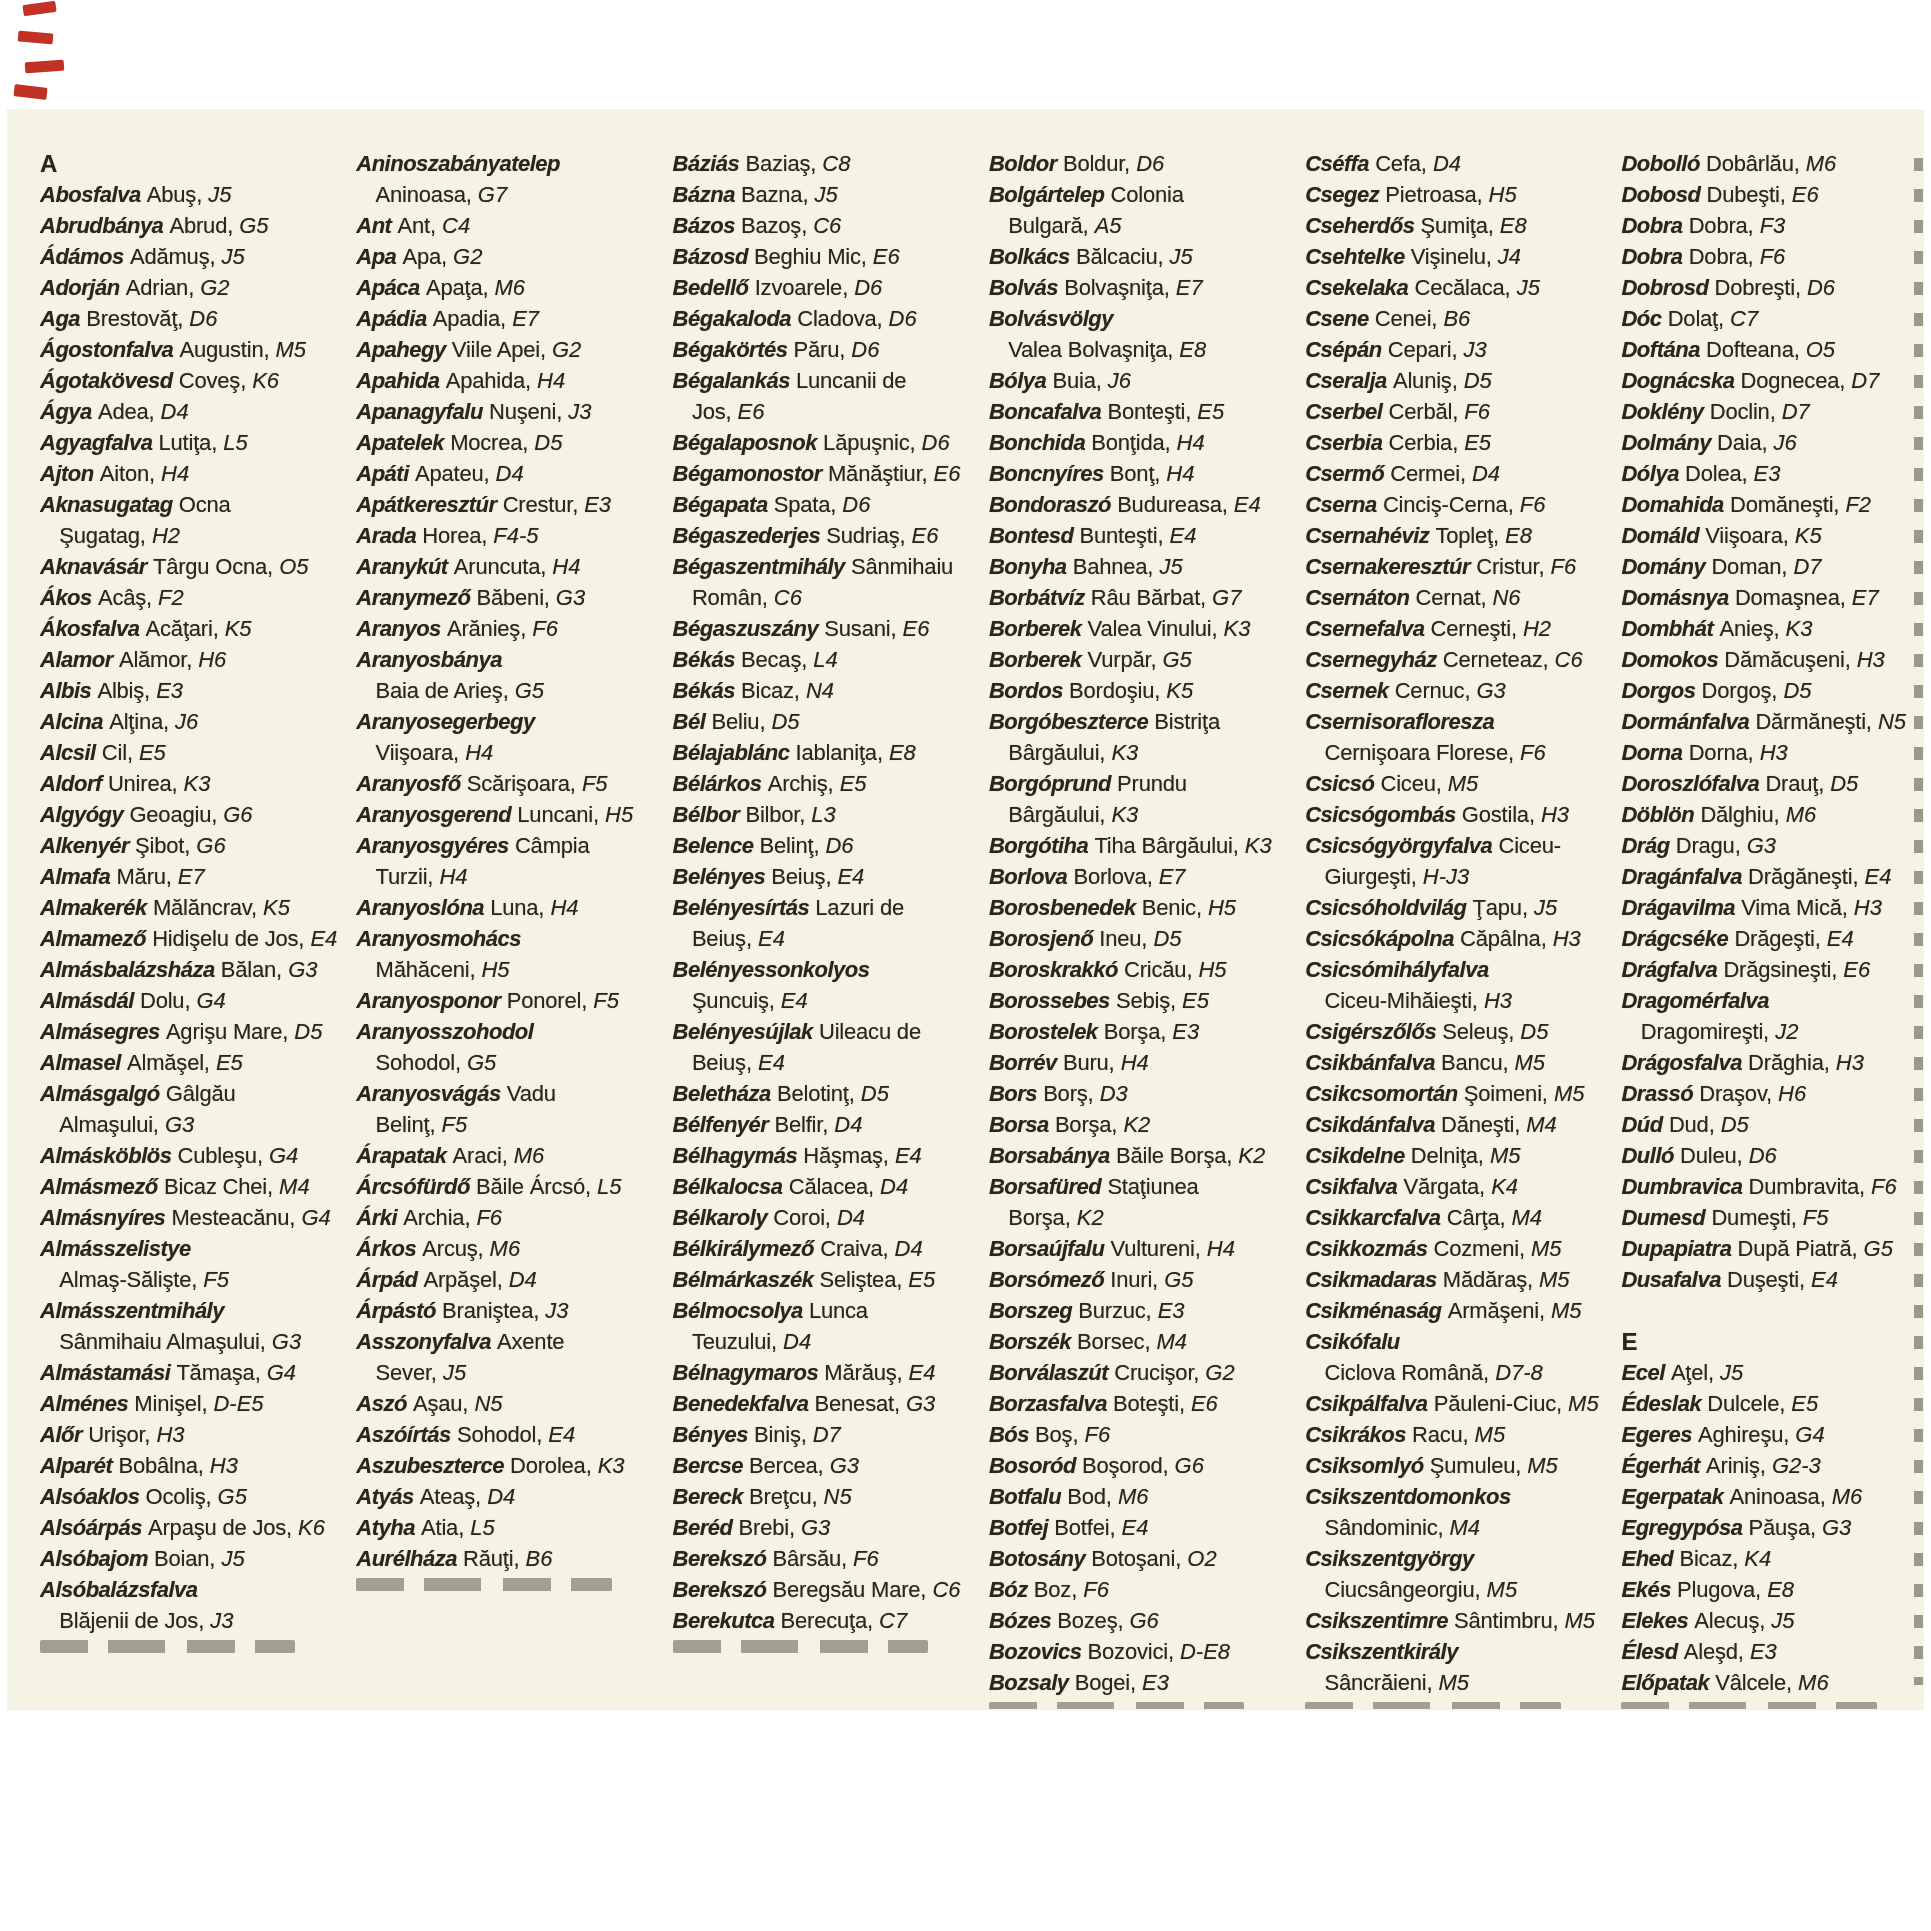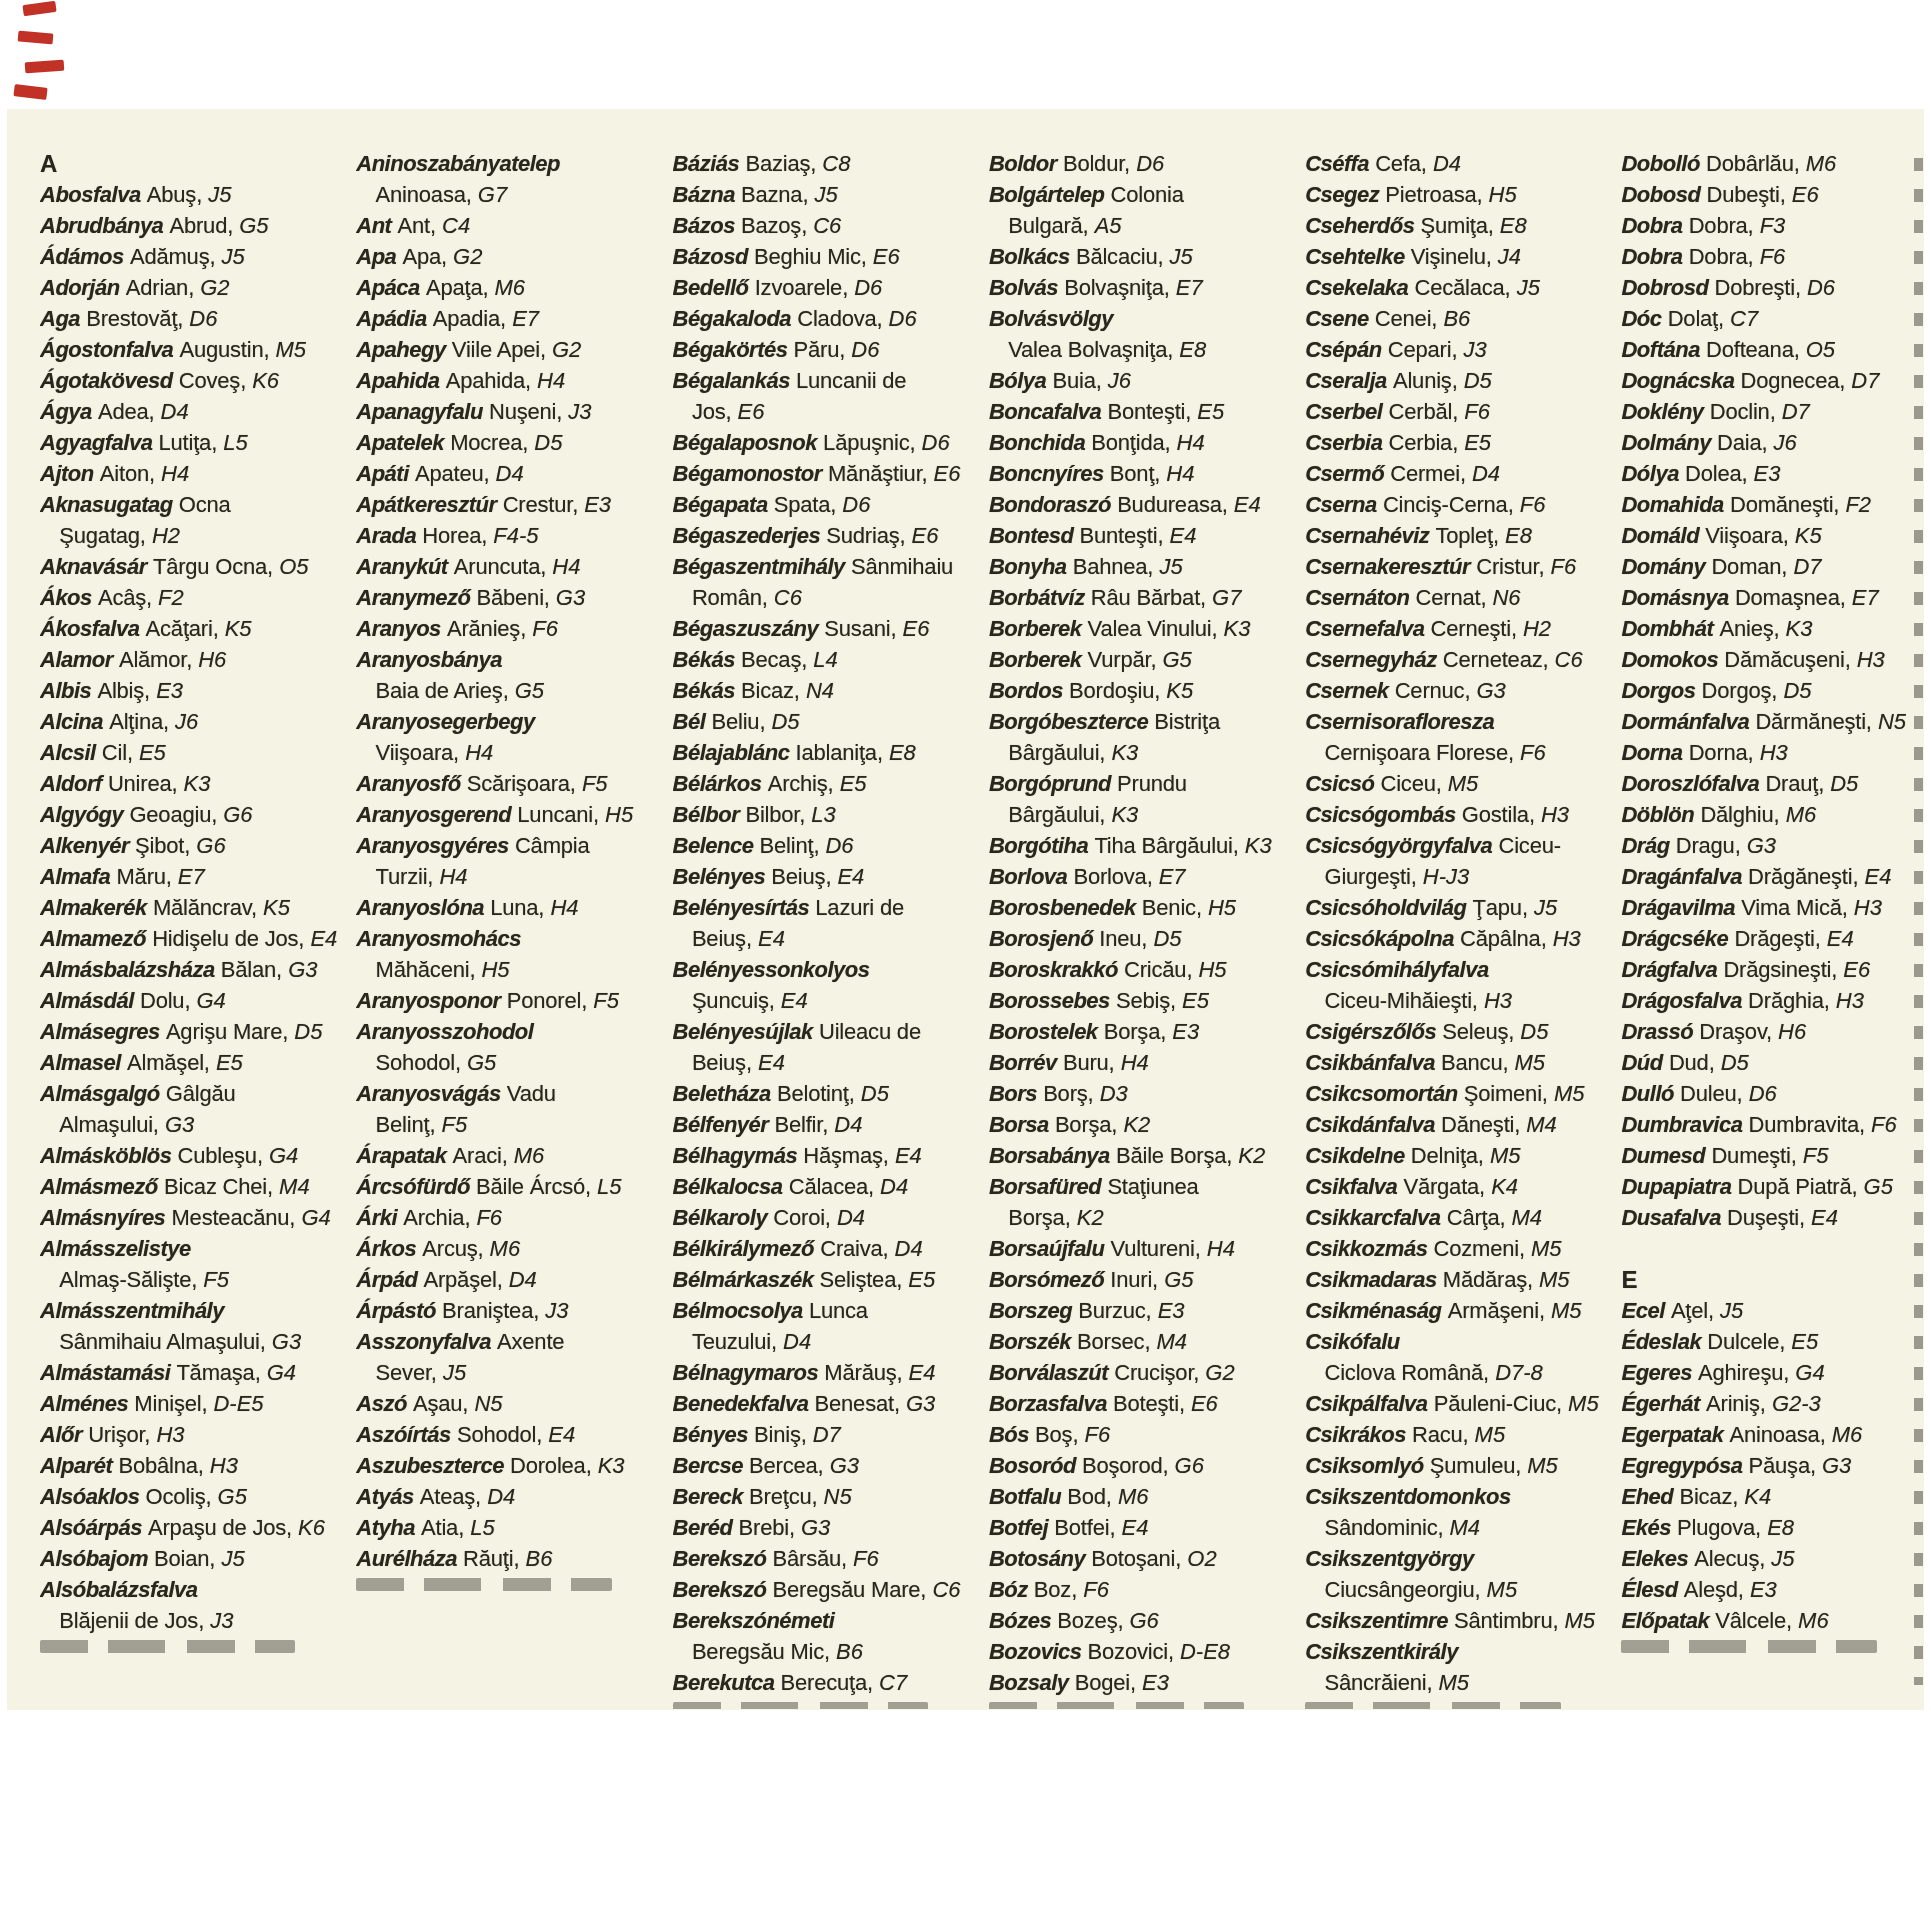--- a/index.html
+++ b/index.html
@@ -168,21 +168,20 @@
         <div class="entry"><span class="hw">Bélmárkaszék</span> <span class="tail">Seliştea,</span> <span class="ref">E5</span></div>
         <div class="entry"><span class="hw">Bélmocsolya</span> <span class="tail">Lunca</span><br><span class="tail">Teuzului,</span> <span class="ref">D4</span></div>
         <div class="entry"><span class="hw">Bélnagymaros</span> <span class="tail">Mărăuş,</span> <span class="ref">E4</span></div>
         <div class="entry"><span class="hw">Benedekfalva</span> <span class="tail">Benesat,</span> <span class="ref">G3</span></div>
         <div class="entry"><span class="hw">Bényes</span> <span class="tail">Biniş,</span> <span class="ref">D7</span></div>
         <div class="entry"><span class="hw">Bercse</span> <span class="tail">Bercea,</span> <span class="ref">G3</span></div>
         <div class="entry"><span class="hw">Bereck</span> <span class="tail">Breţcu,</span> <span class="ref">N5</span></div>
         <div class="entry"><span class="hw">Beréd</span> <span class="tail">Brebi,</span> <span class="ref">G3</span></div>
         <div class="entry"><span class="hw">Berekszó</span> <span class="tail">Bârsău,</span> <span class="ref">F6</span></div>
         <div class="entry"><span class="hw">Berekszó</span> <span class="tail">Beregsău Mare,</span> <span class="ref">C6</span></div>
-        <div class="entry"><span class="hw">Berekszónémeti</span><br><span class="tail">Beregsău Mic,</span> <span class="ref">B6</span></div>
         <div class="entry"><span class="hw">Berekutca</span> <span class="tail">Berecuţa,</span> <span class="ref">C7</span></div>
       </div>
       <div class="col">
         <div class="entry"><span class="hw">Boldor</span> <span class="tail">Boldur,</span> <span class="ref">D6</span></div>
         <div class="entry"><span class="hw">Bolgártelep</span> <span class="tail">Colonia</span><br><span class="tail">Bulgară,</span> <span class="ref">A5</span></div>
         <div class="entry"><span class="hw">Bolkács</span> <span class="tail">Bălcaciu,</span> <span class="ref">J5</span></div>
         <div class="entry"><span class="hw">Bolvás</span> <span class="tail">Bolvaşniţa,</span> <span class="ref">E7</span></div>
         <div class="entry"><span class="hw">Bolvásvölgy</span><br><span class="tail">Valea Bolvaşniţa,</span> <span class="ref">E8</span></div>
         <div class="entry"><span class="hw">Bólya</span> <span class="tail">Buia,</span> <span class="ref">J6</span></div>
         <div class="entry"><span class="hw">Boncafalva</span> <span class="tail">Bonteşti,</span> <span class="ref">E5</span></div>
@@ -291,20 +290,21 @@
         <div class="entry"><span class="hw">Dorgos</span> <span class="tail">Dorgoş,</span> <span class="ref">D5</span></div>
         <div class="entry"><span class="hw">Dormánfalva</span> <span class="tail">Dărmăneşti,</span> <span class="ref">N5</span></div>
         <div class="entry"><span class="hw">Dorna</span> <span class="tail">Dorna,</span> <span class="ref">H3</span></div>
         <div class="entry"><span class="hw">Doroszlófalva</span> <span class="tail">Drauţ,</span> <span class="ref">D5</span></div>
         <div class="entry"><span class="hw">Döblön</span> <span class="tail">Dălghiu,</span> <span class="ref">M6</span></div>
         <div class="entry"><span class="hw">Drág</span> <span class="tail">Dragu,</span> <span class="ref">G3</span></div>
         <div class="entry"><span class="hw">Dragánfalva</span> <span class="tail">Drăgăneşti,</span> <span class="ref">E4</span></div>
         <div class="entry"><span class="hw">Drágavilma</span> <span class="tail">Vima Mică,</span> <span class="ref">H3</span></div>
         <div class="entry"><span class="hw">Drágcséke</span> <span class="tail">Drăgeşti,</span> <span class="ref">E4</span></div>
         <div class="entry"><span class="hw">Drágfalva</span> <span class="tail">Drăgsineşti,</span> <span class="ref">E6</span></div>
+        <div class="entry"><span class="hw">Dragomérfalva</span><br><span class="tail">Dragomireşti,</span> <span class="ref">J2</span></div>
         <div class="entry"><span class="hw">Drágosfalva</span> <span class="tail">Drăghia,</span> <span class="ref">H3</span></div>
         <div class="entry"><span class="hw">Drassó</span> <span class="tail">Draşov,</span> <span class="ref">H6</span></div>
         <div class="entry"><span class="hw">Dúd</span> <span class="tail">Dud,</span> <span class="ref">D5</span></div>
         <div class="entry"><span class="hw">Dulló</span> <span class="tail">Duleu,</span> <span class="ref">D6</span></div>
         <div class="entry"><span class="hw">Dumbravica</span> <span class="tail">Dumbravita,</span> <span class="ref">F6</span></div>
         <div class="entry"><span class="hw">Dumesd</span> <span class="tail">Dumeşti,</span> <span class="ref">F5</span></div>
         <div class="entry"><span class="hw">Dupapiatra</span> <span class="tail">După Piatră,</span> <span class="ref">G5</span></div>
         <div class="entry"><span class="hw">Dusafalva</span> <span class="tail">Duşeşti,</span> <span class="ref">E4</span></div>
         <div class="letter-header gap">E</div>
         <div class="entry"><span class="hw">Ecel</span> <span class="tail">Aţel,</span> <span class="ref">J5</span></div>

